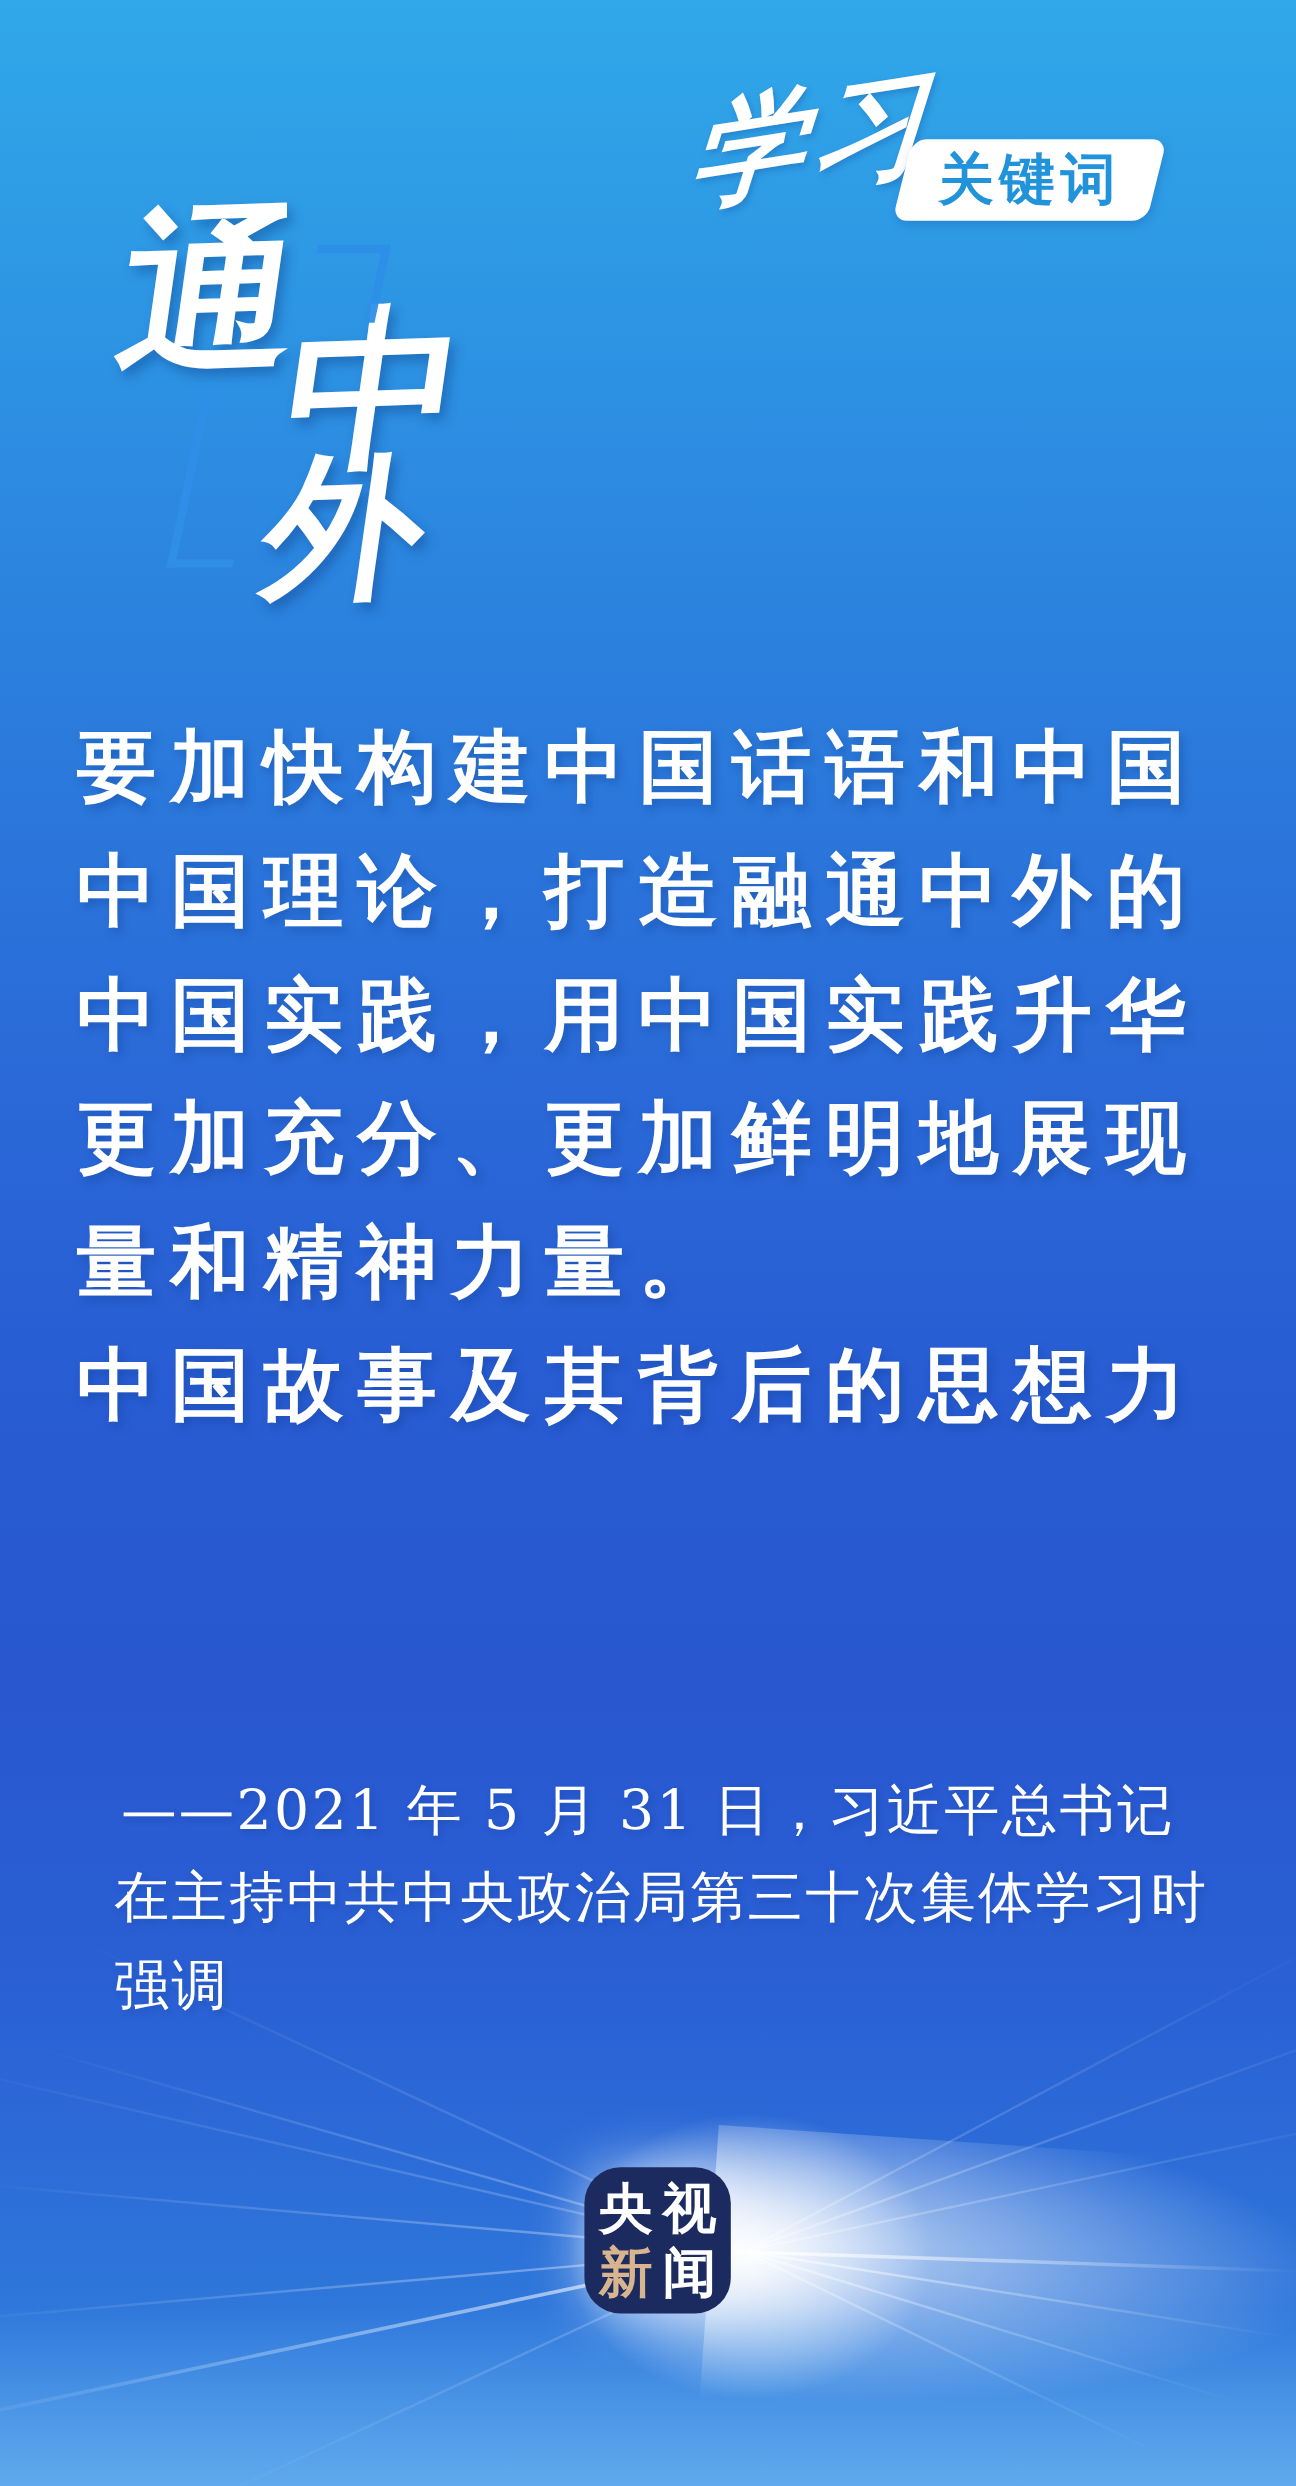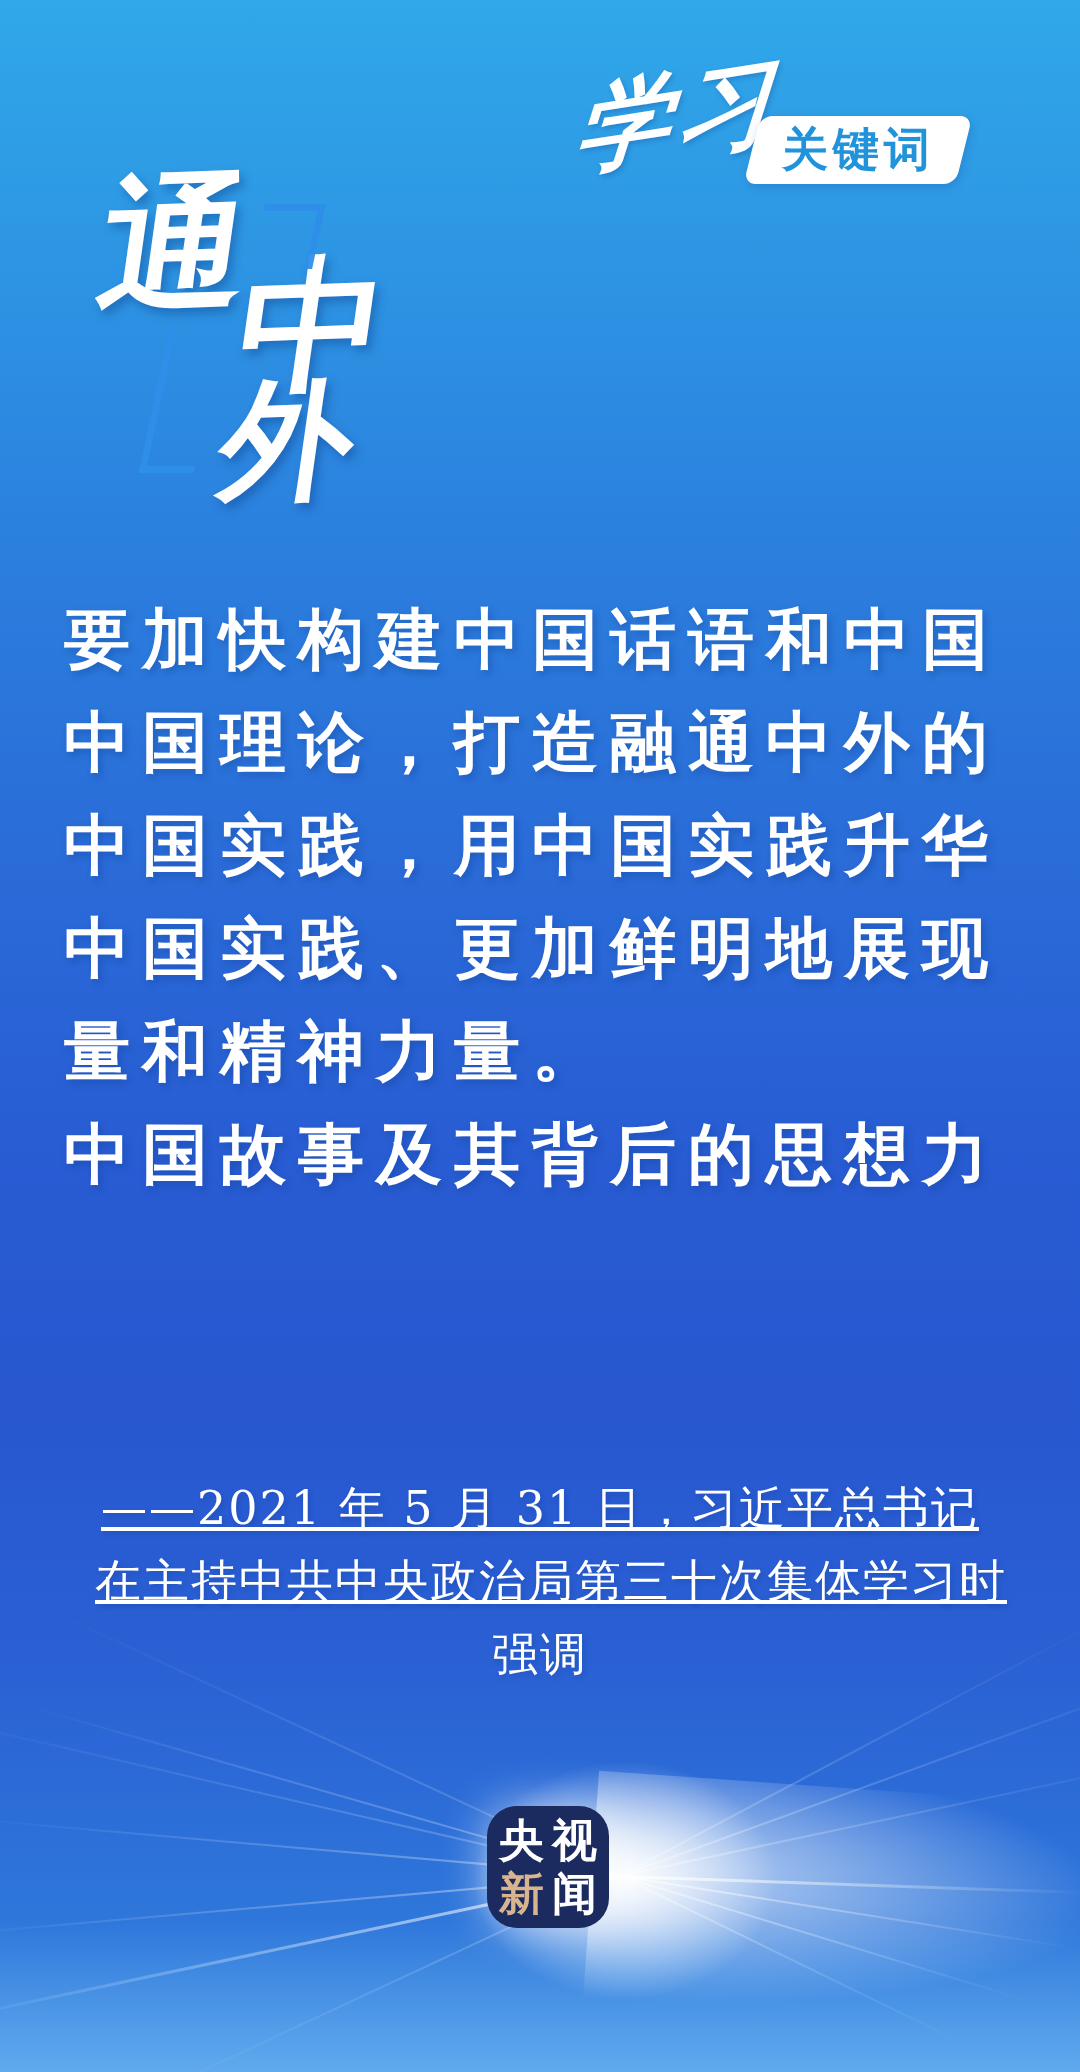--- a/index.html
+++ b/index.html
@@ -46,22 +46,22 @@
   
   .quote{position:absolute;left:64px;top:588px;width:960px;}
   .qline{height:103px;line-height:103px;font-size:66px;font-weight:800;color:#fff;
       letter-spacing:12px;white-space:nowrap;
       text-shadow:3px 4px 7px rgba(15,60,140,.35);}
   
   .attr{position:absolute;left:95px;right:95px;top:1472px;color:#fff;
       font-family:"DejaVu Serif","Liberation Serif",serif;
       font-size:46px;line-height:73px;letter-spacing:2px;
       text-shadow:2px 3px 5px rgba(15,60,140,.3);}
-  .attr .center{text-align:center;white-space:nowrap;text-decoration:underline;}
-  .attr .right{text-align:center;}
+  .attr .center{text-align:center;white-space:nowrap;}
+  .attr .right{text-align:left;}
   
   .logo{position:absolute;left:487px;top:1806px;width:122px;height:122px;
       border-radius:30px;display:grid;grid-template-columns:1fr 1fr;
       place-items:center;padding:8px;box-sizing:border-box;
       box-shadow:0 0 46px rgba(255,255,255,.6);}
   .logo span{font-size:45px;font-weight:bold;color:#fff;line-height:1;}
 </style>
 </head>
 <body>
 
@@ -95,21 +95,21 @@
   <div class="tchar t0">通</div>
   <div class="tchar t1">中</div>
   <div class="tchar t2">外</div>
   <div class="bracket br-tr"></div>
   <div class="bracket br-bl"></div>
 
   <div class="quote">
     <div class="qline">要加快构建中国话语和中国</div>
     <div class="qline">中国理论，打造融通中外的</div>
     <div class="qline">中国实践，用中国实践升华</div>
-    <div class="qline">中国实践、更加鲜明地展现</div>
+    <div class="qline">更加充分、更加鲜明地展现</div>
     <div class="qline">量和精神力量。</div>
     <div class="qline">中国故事及其背后的思想力</div>
   </div>
 
   <div class="attr">
     <div class="center">——2021 年 5 月 31 日，习近平总书记</div>
     <div class="center">在主持中共中央政治局第三十次集体学习时</div>
     <div class="right">强调</div>
   </div>
 

